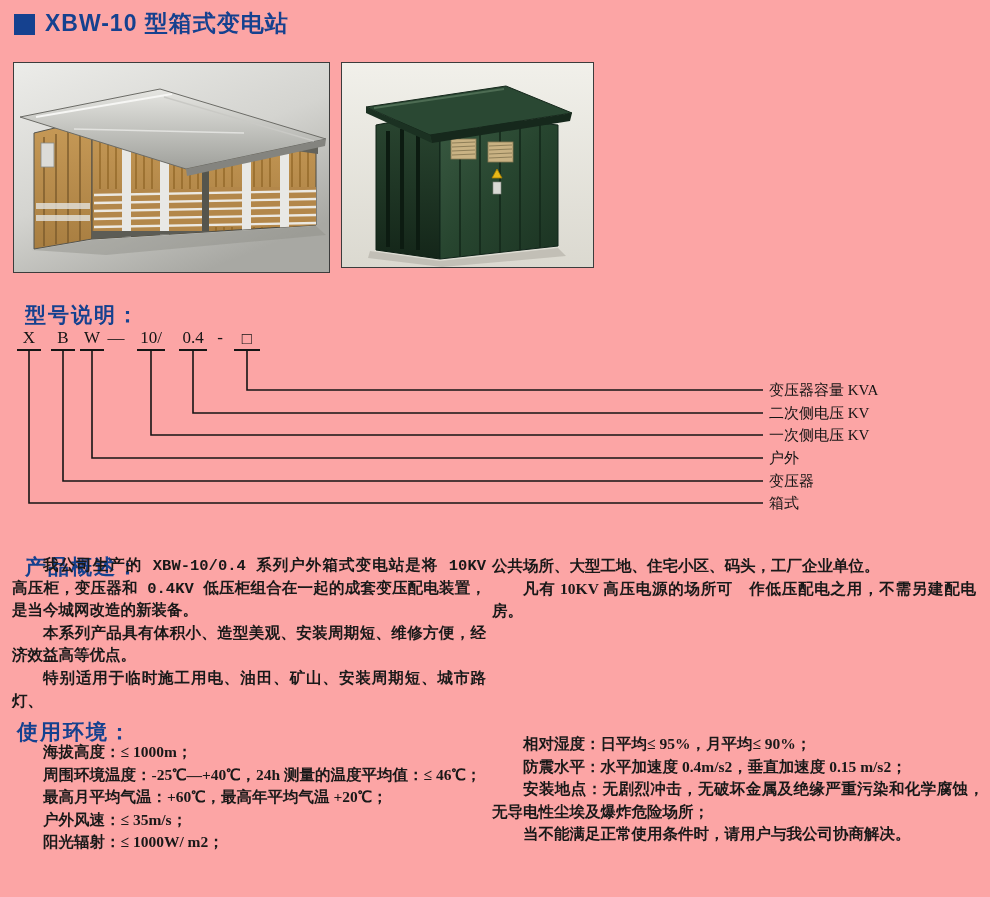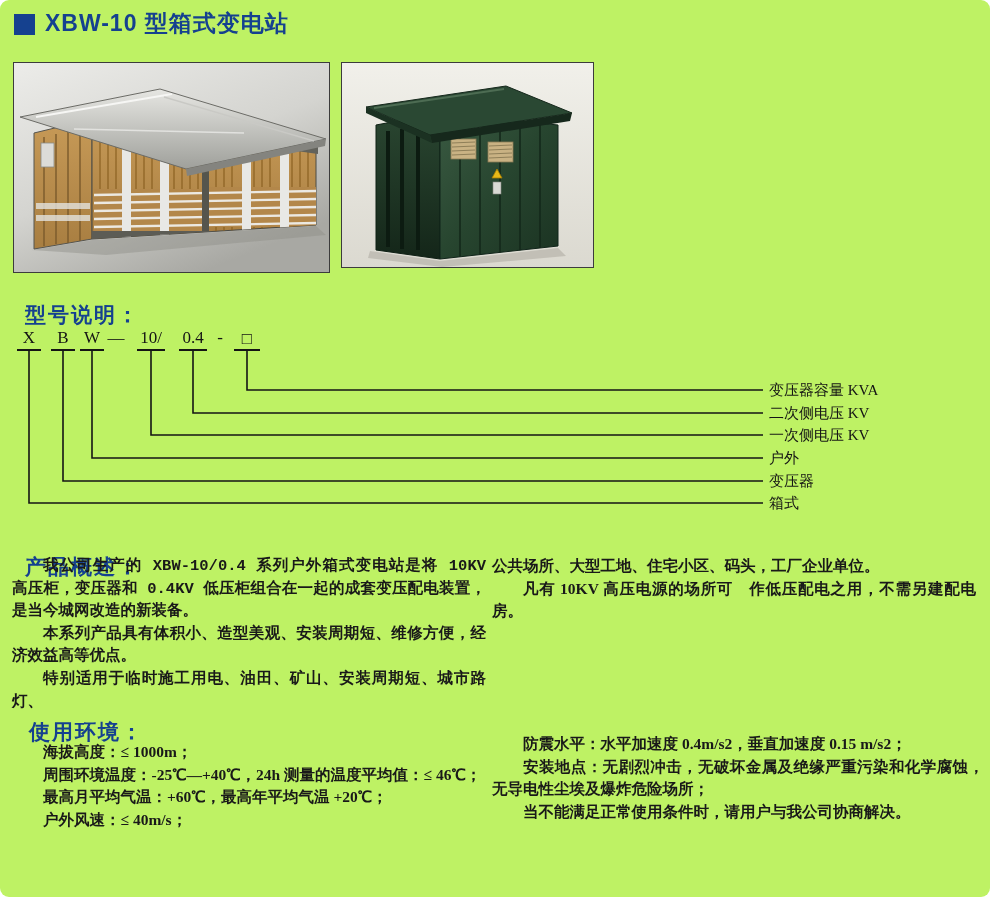--- a/index.html
+++ b/index.html
@@ -1,36 +1,36 @@
 <!DOCTYPE html>
 <html><head>
 <meta charset="utf-8">
 <style>
   html,body{margin:0;padding:0;background:#ffffff;}
-  .page{position:relative;width:990px;height:897px;background:#bef264;overflow:hidden;
-        font-family:"Liberation Serif",serif;color:#191919;border-radius:9px;}
+  .page{position:relative;width:990px;height:897px;background:#fca5a5;overflow:hidden;
+        font-family:"Liberation Serif",serif;color:#191919;}
 
   
   .title-square{position:absolute;left:14px;top:14px;width:21px;height:21px;background:#15418f;}
   .page-title{position:absolute;left:45px;top:8px;margin:0;
               font-family:"Liberation Sans",sans-serif;font-weight:bold;font-size:23px;
               color:#15418f;letter-spacing:1px;white-space:nowrap;}
 
   
   .photo{position:absolute;border:1px solid #3c3c3c;background:#fff;box-sizing:border-box;}
   .photo-1{left:13px;top:62px;width:317px;height:211px;}
   .photo-2{left:341px;top:62px;width:253px;height:206px;}
   .photo svg{display:block;width:100%;height:100%;}
 
   
   .section-heading{position:absolute;margin:13px;font-weight:bold;font-size:21px;color:#15418f;
                    font-family:"Liberation Serif",serif;letter-spacing:2px;white-space:nowrap;}
   .h-model{left:12px;top:288px;}
   .h-overview{left:12px;top:540px;}
-  .h-env{left:16px;top:705px;}
+  .h-env{left:4px;top:705px;}
 
   
   .model-svg{position:absolute;left:0;top:325px;}
   .model-svg .sym{font-family:"Liberation Serif",serif;font-size:17px;fill:#141414;}
   .model-svg .diag-label{font-family:"Liberation Serif",serif;font-size:15px;fill:#141414;}
   .model-svg line,.model-svg path{stroke:#141414;fill:none;}
 
   
   .col{position:absolute;font-size:15.5px;line-height:22.6px;font-weight:bold;
        color:#191919;text-align:justify;}
@@ -262,21 +262,23 @@
   <div class="col ov-right">
     <p class="noindent">公共场所、大型工地、住宅小区、码头，工厂企业单位。</p>
     <p>凡有 10KV 高压电源的场所可　作低压配电之用，不需另建配电房。</p>
   </div>
 
   <h2 class="section-heading h-env">使用环境：</h2>
   <div class="col env-left">
     <p>海拔高度：≤ 1000m；</p>
     <p>周围环境温度：-25℃—+40℃，24h 测量的温度平均值：≤ 46℃；</p>
     <p>最高月平均气温：+60℃，最高年平均气温 +20℃；</p>
-    <p>户外风速：≤ 40m/s；</p>
+    <p>户外风速：≤ 35m/s；</p>
+    <p>阳光辐射：≤ 1000W/ m2；</p>
   </div>
   <div class="col env-right">
+    <p>相对湿度：日平均≤ 95%，月平均≤ 90%；</p>
     <p>防震水平：水平加速度 0.4m/s2，垂直加速度 0.15 m/s2；</p>
     <p>安装地点：无剧烈冲击，无破坏金属及绝缘严重污染和化学腐蚀，无导电性尘埃及爆炸危险场所；</p>
     <p>当不能满足正常使用条件时，请用户与我公司协商解决。</p>
   </div>
 
 </div>
 
 </body></html>

